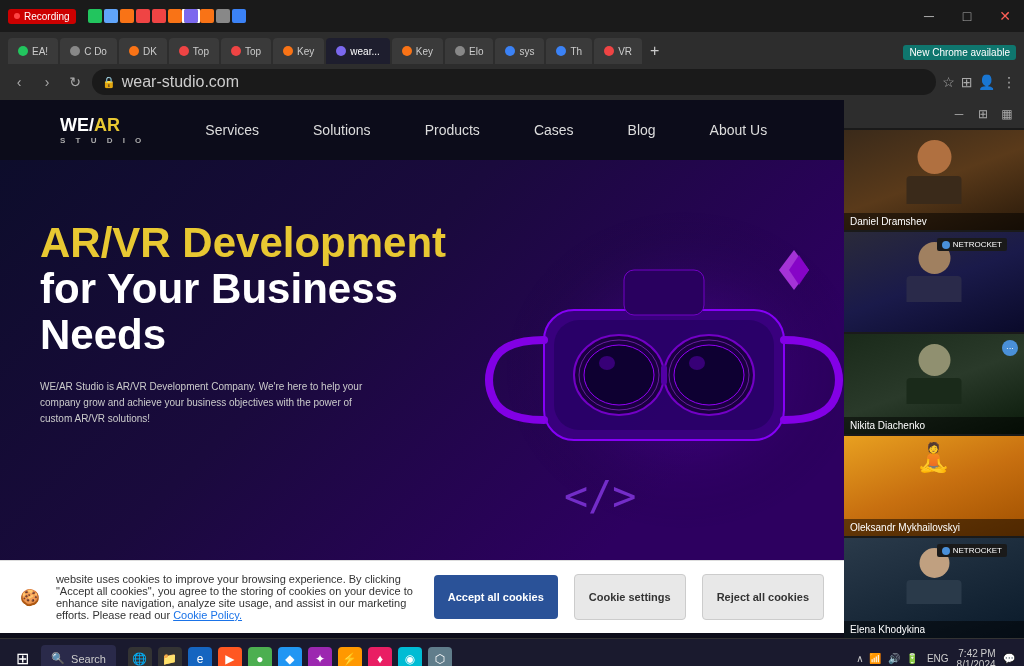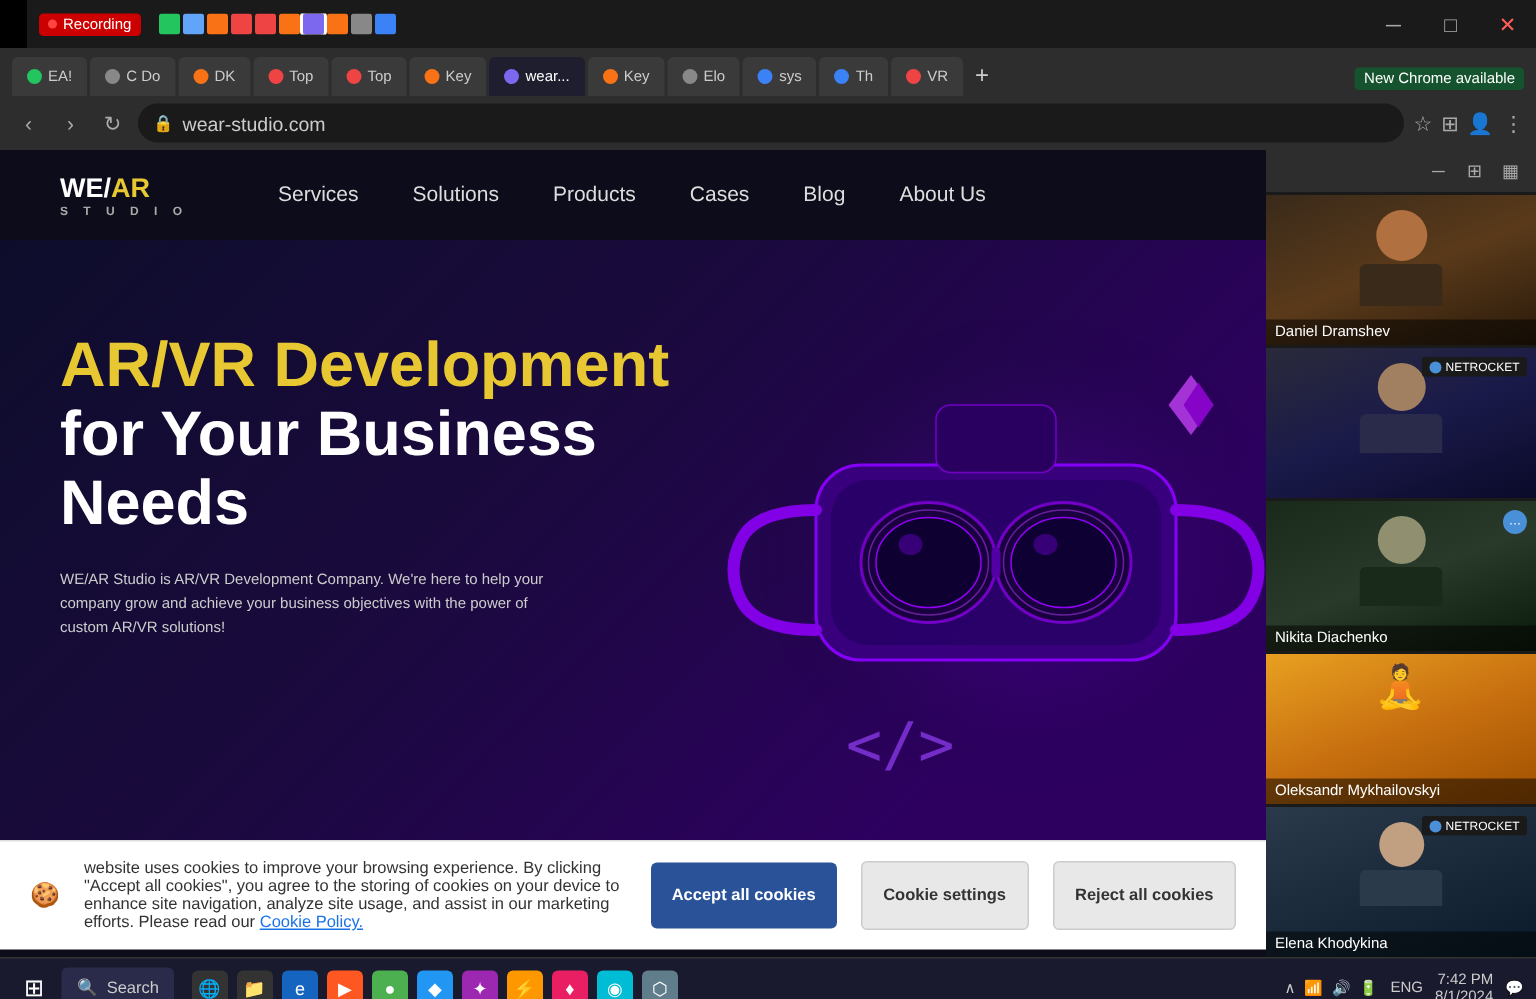--- a/index.html
+++ b/index.html
@@ -10,21 +10,20 @@
       font-family: Arial, sans-serif;
       background: #000;
     }
     .title-bar {
       background: #1a1a1a;
       height: 32px;
       display: flex;
       align-items: center;
       padding: 0 8px;
       gap: 4px;
-      margin-left: 18px;
     }
     .recording-badge {
       background: #c00;
       color: #fff;
       font-size: 10px;
       padding: 2px 6px;
       border-radius: 3px;
       display: flex;
       align-items: center;
       gap: 4px;
@@ -102,72 +101,72 @@
       background: #1a1a1a;
       border-radius: 16px;
       height: 26px;
       flex: 1;
       display: flex;
       align-items: center;
       padding: 0 10px;
       gap: 6px;
     }
     .lock-icon { color: #aaa; font-size: 11px; }
-    .url-text { color: #ccc; font-size: 13px; }
+    .url-text { color: #ccc; font-size: 16px; }
     .toolbar-icons {
       display: flex;
       gap: 6px;
       align-items: center;
     }
     .toolbar-icon {
       color: #aaa;
       font-size: 14px;
       cursor: pointer;
     }
     .new-chrome-badge {
-      background: #14532d;
+      background: #0f766e;
       color: #fff;
       font-size: 10px;
       padding: 2px 6px;
       border-radius: 3px;
     }
 
     
     .website {
       flex: 1;
       background: #0d0d1a;
       overflow: hidden;
       position: relative;
     }
 
     
     .site-nav {
       background: rgba(13,13,26,0.95);
       height: 60px;
       display: flex;
       align-items: center;
-      padding: 0 40px;
+      padding: 0 60px;
       position: relative;
       z-index: 10;
     }
     .site-logo {
       color: #fff;
       font-size: 18px;
       font-weight: bold;
       margin-right: 60px;
     }
     .logo-sub {
       font-size: 8px;
       letter-spacing: 4px;
       color: #aaa;
       display: block;
     }
     .nav-links {
       display: flex;
-      gap: 36px;
+      gap: 54px;
       list-style: none;
     }
     .nav-link {
       color: #ddd;
       text-decoration: none;
       font-size: 14px;
       cursor: pointer;
     }
 
     
@@ -278,21 +277,21 @@
       position: relative;
       z-index: 2;
       background: rgba(0,0,0,0.5);
       color: #fff;
       font-size: 10px;
       padding: 3px 6px;
       width: 100%;
     }
     .netrocket-badge {
       position: absolute;
-      top: 6px; right: 6px;
+      top: 6px; right: 17px;
       background: #1a1a1a;
       color: #fff;
       font-size: 8px;
       padding: 2px 5px;
       border-radius: 2px;
       z-index: 3;
       display: flex; align-items: center; gap: 3px;
     }
     .netrocket-dot {
       width: 8px; height: 8px;

